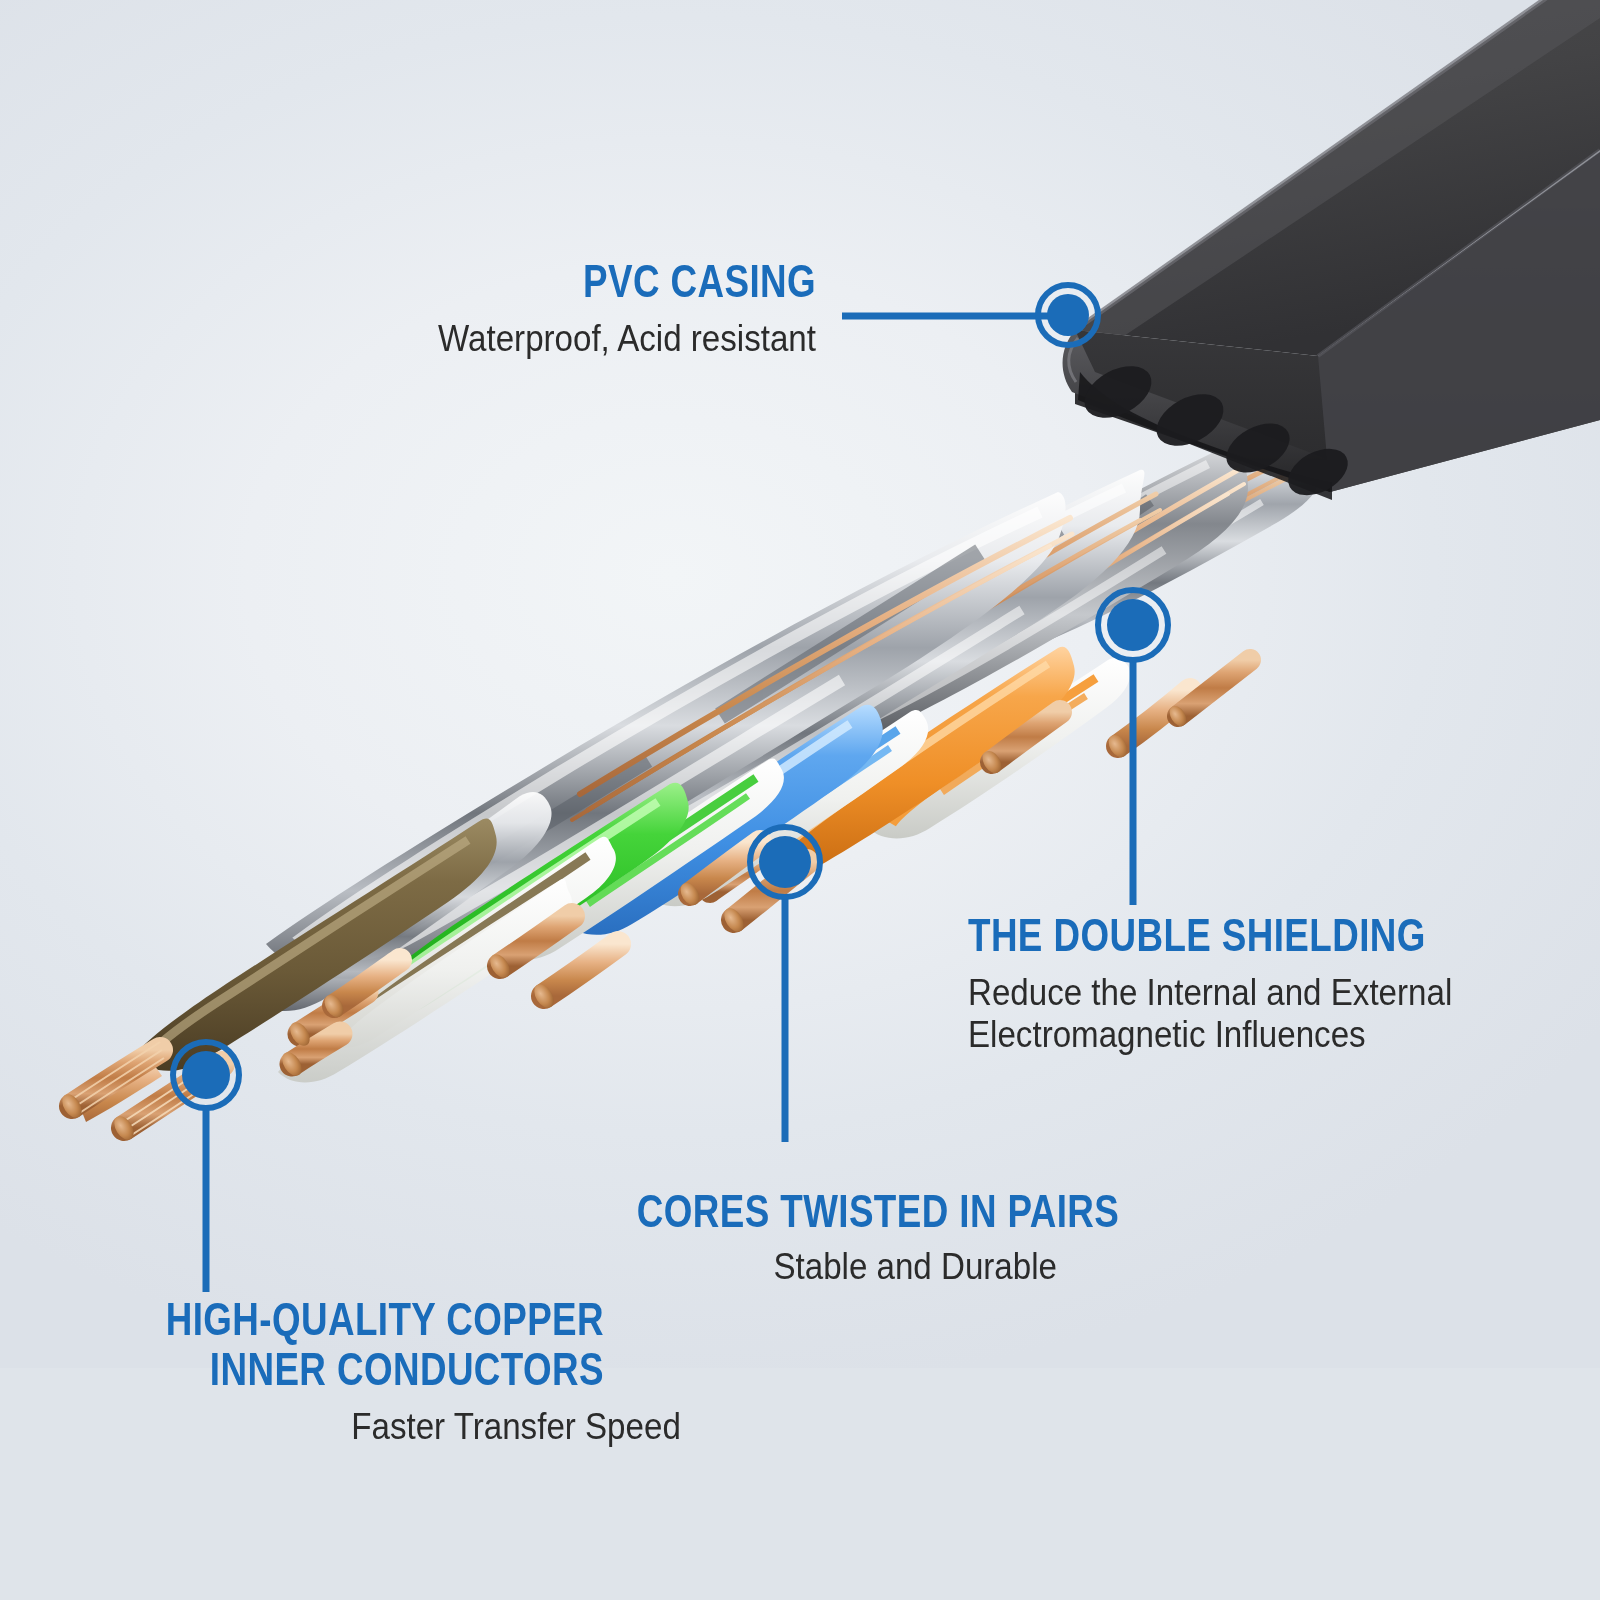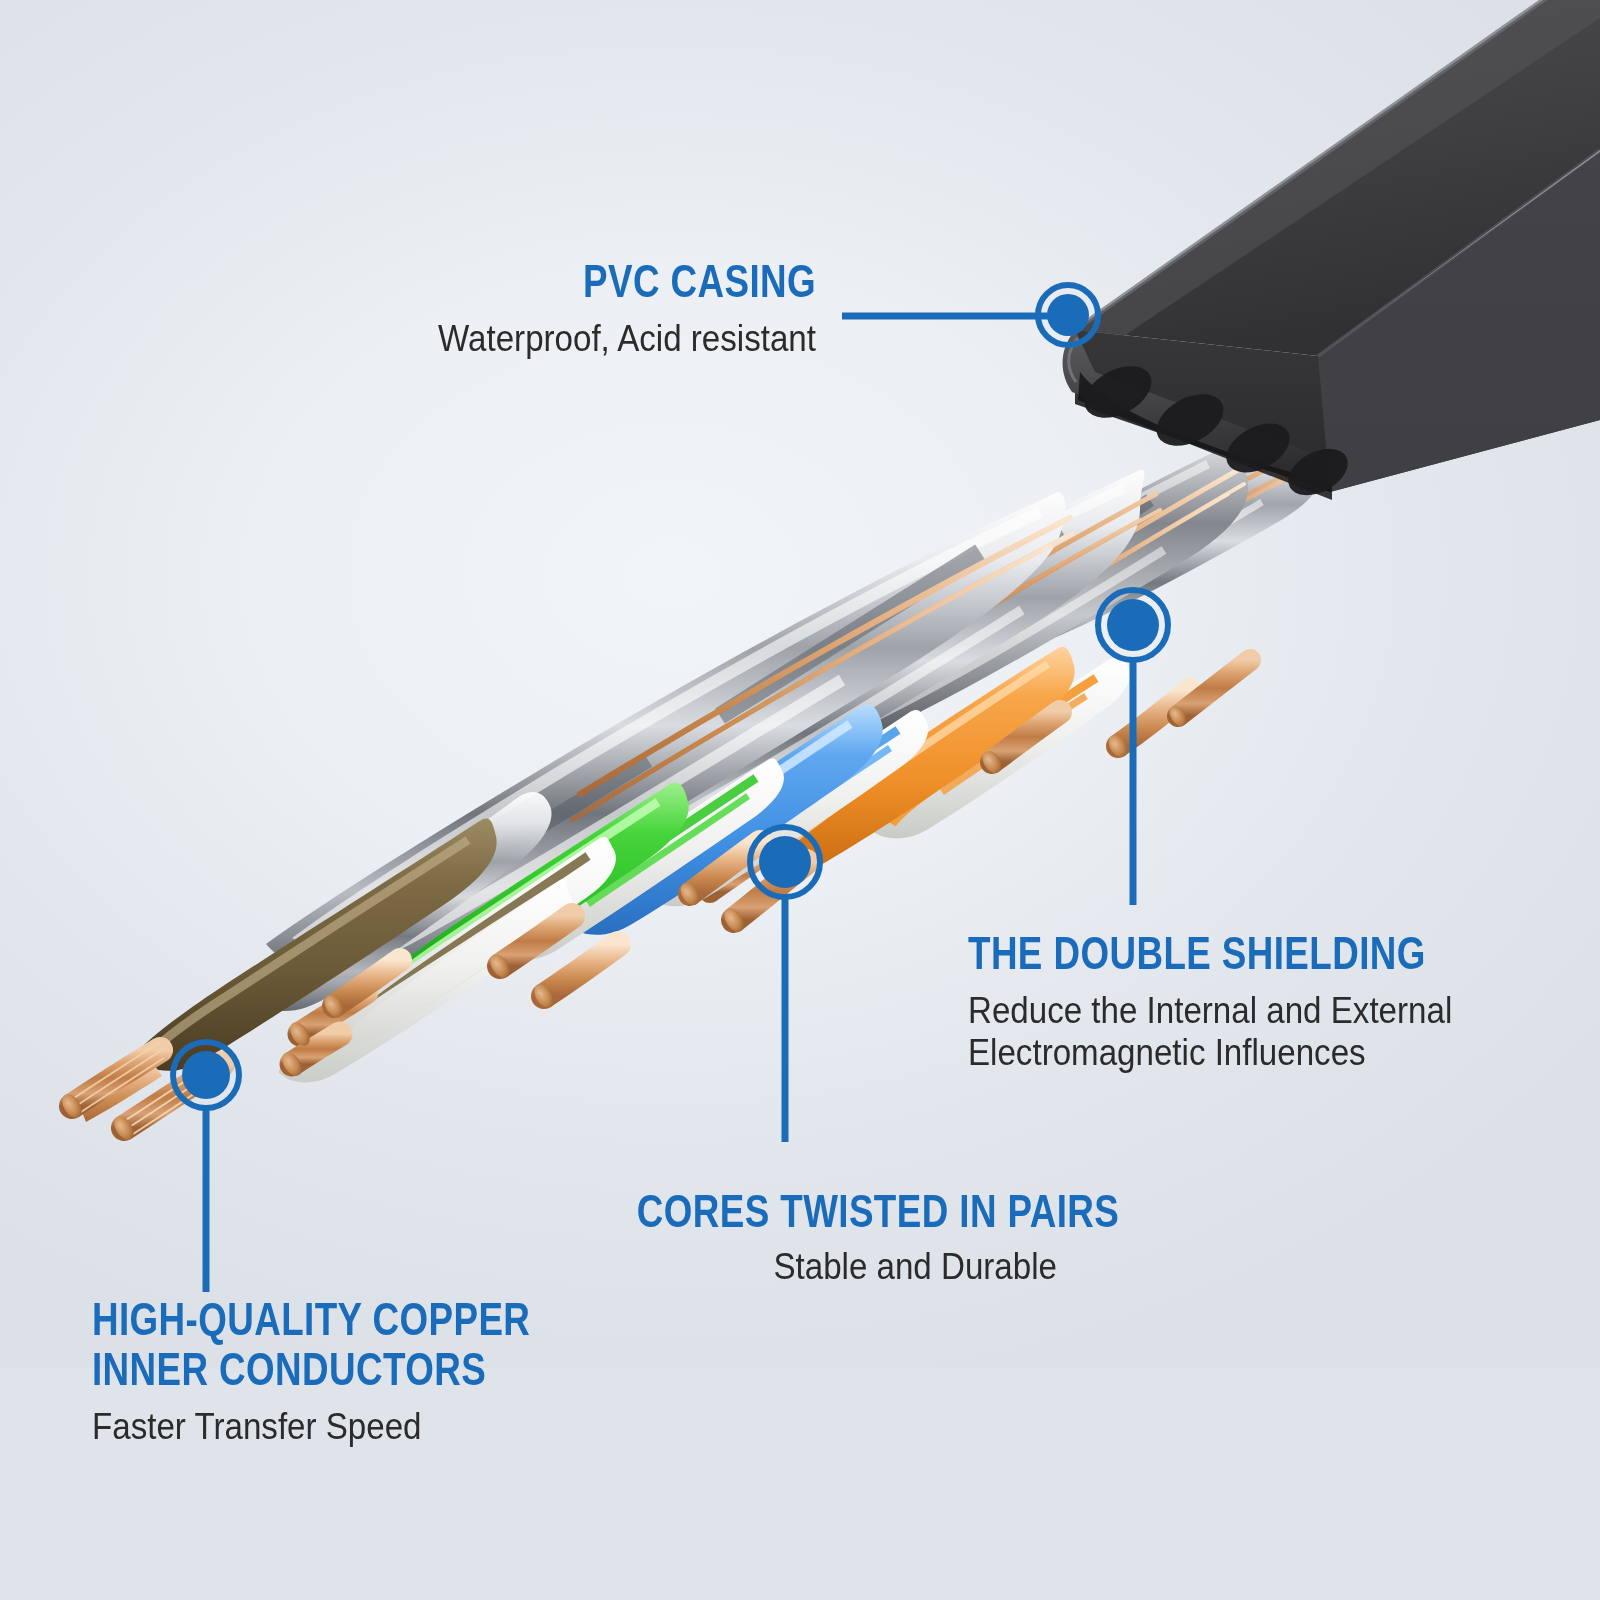--- a/index.html
+++ b/index.html
@@ -34,31 +34,31 @@
     line-height:1.16;
     transform:scaleX(0.92);
   }
 
   
   #c-pvc{left:348px;top:258px;width:468px;text-align:right;}
   #c-pvc .ctitle{font-size:46px;transform-origin:100% 50%;}
   #c-pvc .csub{font-size:36px;margin-top:14px;transform-origin:100% 50%;}
 
   
-  #c-shield{left:968px;top:912px;width:600px;text-align:left;margin-top:18px;}
+  #c-shield{left:968px;top:912px;width:600px;text-align:left;}
   #c-shield .ctitle{font-size:46px;transform-origin:0 50%;}
   #c-shield .csub{font-size:36px;margin-top:14px;transform-origin:0 50%;}
 
   
   #c-cores{left:630px;top:1188px;width:620px;text-align:center;}
   #c-cores .ctitle{font-size:46px;transform-origin:0 50%;}
   #c-cores .csub{font-size:36px;margin-top:12px;transform-origin:0 50%;}
 
   
-  #c-copper{left:92px;top:1296px;width:640px;text-align:left;}
+  #c-copper{left:92px;top:1296px;width:640px;text-align:right;}
   #c-copper .ctitle{font-size:46px;transform-origin:0 50%;}
   #c-copper .ctitle + .ctitle{margin-top:4px;}
   #c-copper .csub{font-size:36px;margin-top:14px;transform-origin:0 50%;}
 </style>
 </head>
 <body>
 
 <div id="stage">
 
   <svg id="art" viewBox="0 0 1600 1600" xmlns="http://www.w3.org/2000/svg">

